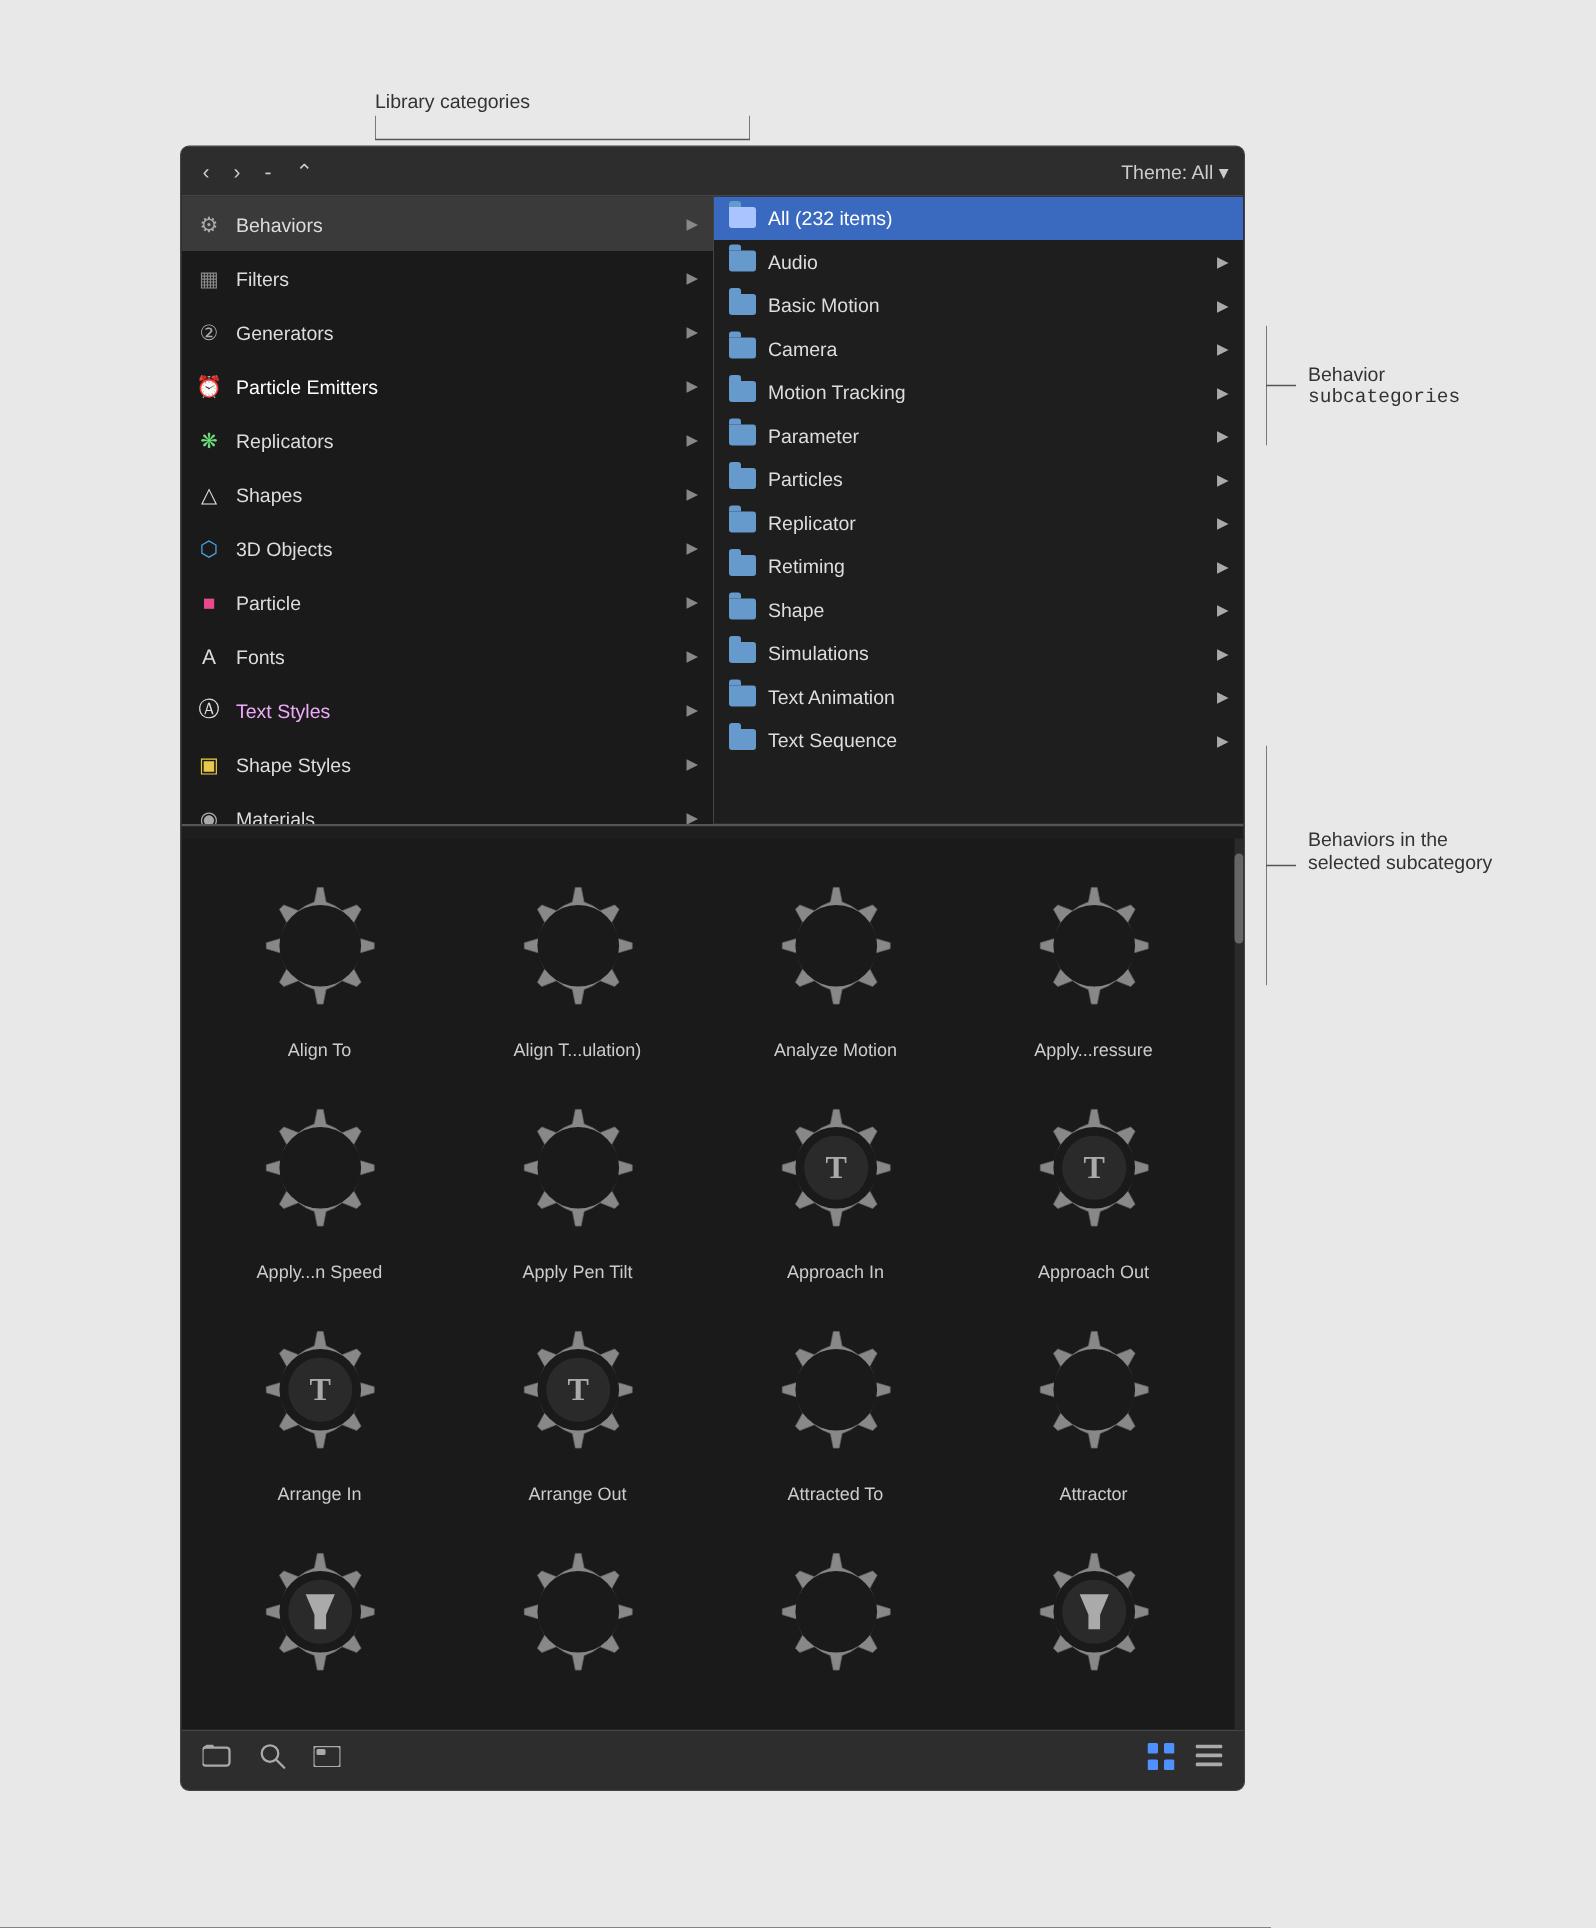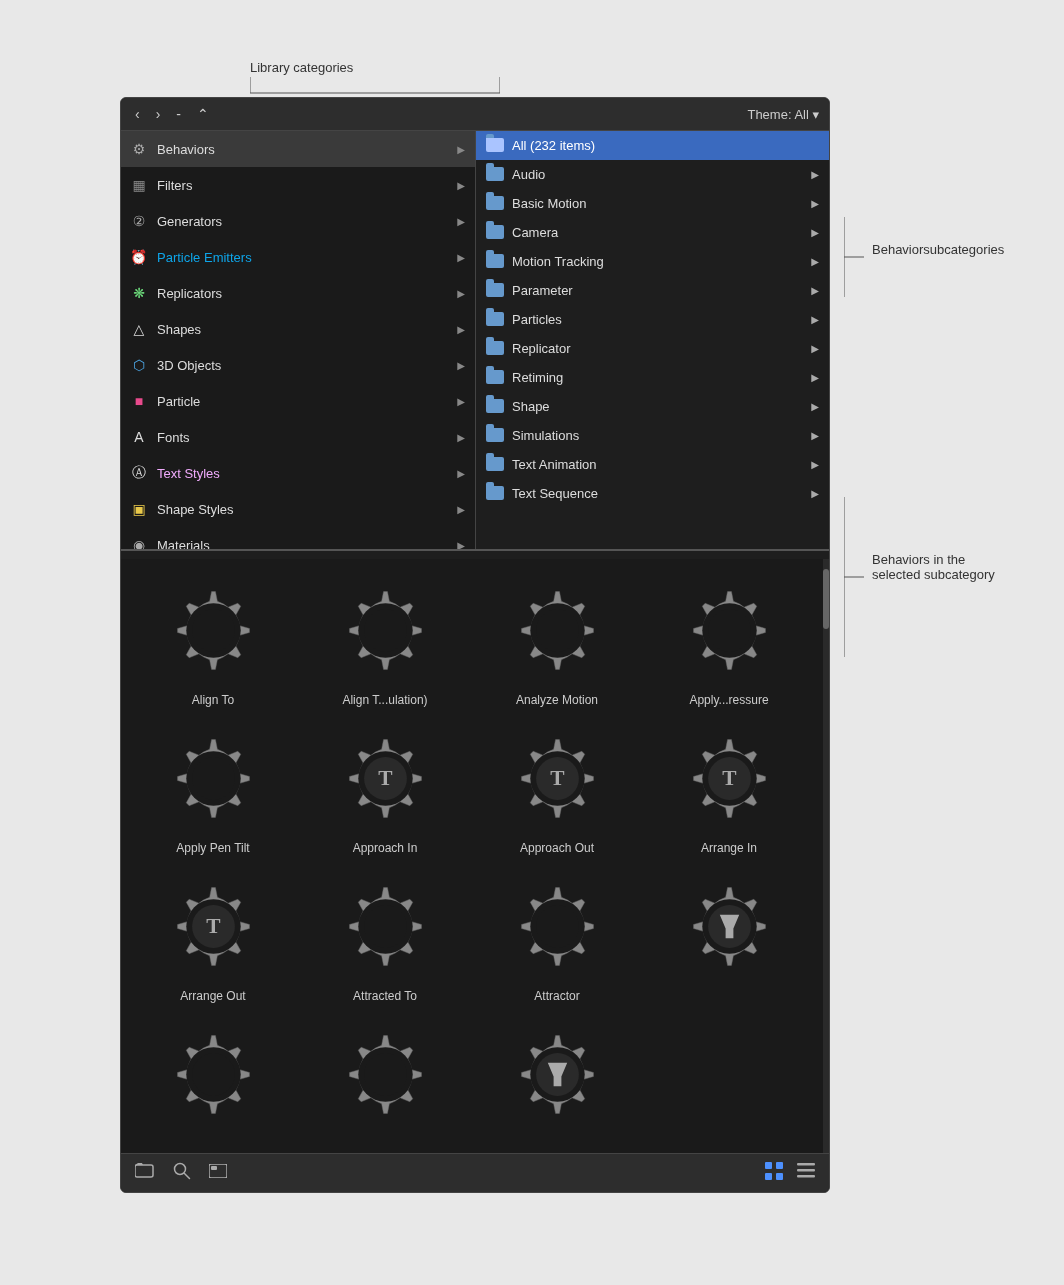--- a/index.html
+++ b/index.html
@@ -308,21 +308,21 @@
             <div class="sidebar-item">
       <div class="sidebar-item-left">
         <span class="sidebar-icon" style="color:#aaa">②</span>
         <span style="color:#ddd">Generators</span>
       </div>
       <span class="sidebar-arrow">▶</span>
     </div>
             <div class="sidebar-item">
       <div class="sidebar-item-left">
         <span class="sidebar-icon" style="color:#e8c84a">⏰</span>
-        <span style="color:#0ea5e9">Particle Emitters</span>
+        <span style="color:#ffffff">Particle Emitters</span>
       </div>
       <span class="sidebar-arrow">▶</span>
     </div>
             <div class="sidebar-item">
       <div class="sidebar-item-left">
         <span class="sidebar-icon" style="color:#6ddc7c">❋</span>
         <span style="color:#ddd">Replicators</span>
       </div>
       <span class="sidebar-arrow">▶</span>
     </div>
@@ -526,20 +526,34 @@
       <g transform="translate(0,0)">
 
         <path d="M52 10 L56 10 L58 20 Q64 22 69 26 L79 22 L82 25 L77 34 Q80 39 81 45 L91 48 L91 52 L81 55 Q80 61 77 66 L82 75 L79 78 L69 74 Q64 78 58 80 L56 90 L52 90 L50 80 Q44 78 39 74 L29 78 L26 75 L31 66 Q28 61 27 55 L17 52 L17 48 L27 45 Q28 39 31 34 L26 25 L29 22 L39 26 Q44 22 50 20 Z" fill="#888" stroke="#666" stroke-width="0.5"></path>
 
         <circle cx="54" cy="50" r="28" fill="#1a1a1a"></circle>
         <circle cx="54" cy="50" r="22" fill="#1a1a1a"></circle>
       </g>
     </svg>
       </div>
       <span class="behavior-label">Apply...ressure</span>
+    </div>
+            <div class="behavior-item">
+      <div class="gear-icon-wrap">
+        <svg class="gear-svg" viewBox="0 0 108 100" fill="none" xmlns="http://www.w3.org/2000/svg">
+      <g transform="translate(0,0)">
+
+        <path d="M52 10 L56 10 L58 20 Q64 22 69 26 L79 22 L82 25 L77 34 Q80 39 81 45 L91 48 L91 52 L81 55 Q80 61 77 66 L82 75 L79 78 L69 74 Q64 78 58 80 L56 90 L52 90 L50 80 Q44 78 39 74 L29 78 L26 75 L31 66 Q28 61 27 55 L17 52 L17 48 L27 45 Q28 39 31 34 L26 25 L29 22 L39 26 Q44 22 50 20 Z" fill="#888" stroke="#666" stroke-width="0.5"></path>
+
+        <circle cx="54" cy="50" r="28" fill="#1a1a1a"></circle>
+        <circle cx="54" cy="50" r="22" fill="#1a1a1a"></circle>
+      </g>
+    </svg>
+      </div>
+      <span class="behavior-label">Apply...n Speed</span>
     </div>
             <div class="behavior-item">
       <div class="gear-icon-wrap">
         <svg class="gear-svg" viewBox="0 0 108 100" fill="none" xmlns="http://www.w3.org/2000/svg">
       <g transform="translate(0,0)">
 
         <path d="M52 10 L56 10 L58 20 Q64 22 69 26 L79 22 L82 25 L77 34 Q80 39 81 45 L91 48 L91 52 L81 55 Q80 61 77 66 L82 75 L79 78 L69 74 Q64 78 58 80 L56 90 L52 90 L50 80 Q44 78 39 74 L29 78 L26 75 L31 66 Q28 61 27 55 L17 52 L17 48 L27 45 Q28 39 31 34 L26 25 L29 22 L39 26 Q44 22 50 20 Z" fill="#888" stroke="#666" stroke-width="0.5"></path>
 
         <circle cx="54" cy="50" r="28" fill="#1a1a1a"></circle>
         <circle cx="54" cy="50" r="22" fill="#1a1a1a"></circle>
@@ -742,23 +756,23 @@
       </div>
     </div>
 
     <div style="display:flex; flex-direction:column; margin-left:14px; position:relative; height:900px;">
 
       <div style="margin-top:120px; display:flex; align-items:flex-start; gap:8px;">
         <svg width="20" height="80">
           <line x1="0" y1="0" x2="0" y2="80" stroke="#555" stroke-width="1"></line>
           <line x1="0" y1="40" x2="20" y2="40" stroke="#555" stroke-width="1"></line>
         </svg>
-        <div style="display:flex; flex-direction:row; padding-top:25px;">
+        <div style="display:flex; flex-direction:column; padding-top:25px;">
           <span style="font-size:13px; color:#333; white-space:nowrap;">Behavior</span>
-          <span style="font-size:13px; color:#333; white-space:nowrap;">subcategories</span>
+          <span style="font-size:13px; color:#333; white-space:nowrap;font-family:Liberation Mono, monospace;">subcategories</span>
         </div>
       </div>
 
       <div style="margin-top:200px; display:flex; align-items:flex-start; gap:8px;">
         <svg width="20" height="160">
           <line x1="0" y1="0" x2="0" y2="160" stroke="#555" stroke-width="1"></line>
           <line x1="0" y1="80" x2="20" y2="80" stroke="#555" stroke-width="1"></line>
         </svg>
         <div style="display:flex; flex-direction:column; padding-top:55px;">
           <span style="font-size:13px; color:#333; white-space:nowrap;">Behaviors in the</span>

